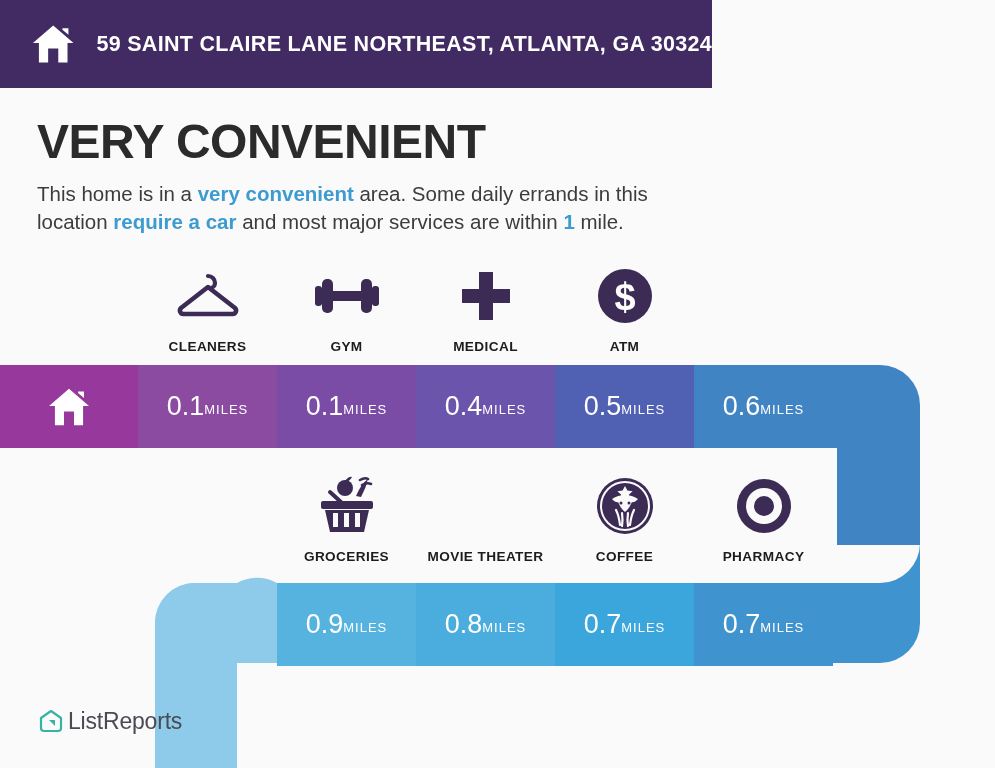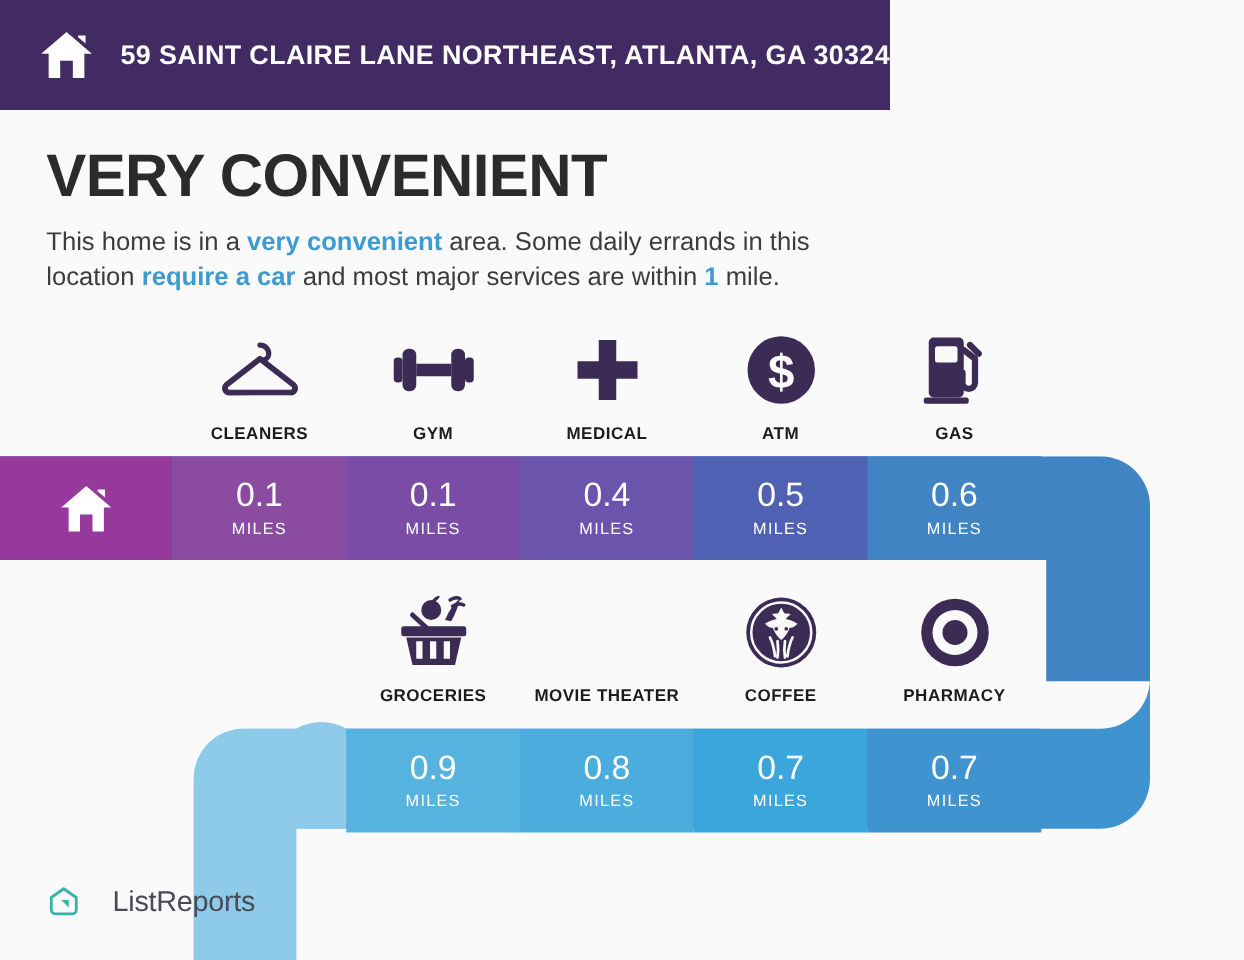--- a/index.html
+++ b/index.html
@@ -71,41 +71,41 @@
 
   
   .ribbon { position:absolute; left:0; top:365px; width:995px; height:403px; }
   .ribbon svg { display:block; }
 
   .bar-row { position: absolute; display: flex; }
   .bar-row.r1 { left: 138px; top: 365px; }
   .bar-row.r2 { left: 277px; top: 583px; }
   .bar-cell {
     width: 139px; height: 83px;
-    display: flex; flex-direction: column;
+    display: flex; flex-direction: row;
     align-items: center; justify-content: center;
     color: #ffffff;
   }
   .bar-val { font-size: 27px; line-height: 1; font-weight: normal; }
   .bar-unit { font-size: 13px; letter-spacing: 1px; margin-top: 5px; }
 
   .home-cell {
     position: absolute; left: 0; top: 365px;
     width: 138px; height: 83px;
     display:flex; align-items:center; justify-content:center;
   }
 
   
   .footer-logo {
     position: absolute; left: 38px; top: 708px;
     display: flex; align-items: center;
   }
   .footer-logo .mark { width: 26px; height: 26px; }
   .footer-logo .word {
-    margin-left: 26px; font-size: 23px; color: #4a4a55; letter-spacing: -0.2px;
+    margin-left: 4px; font-size: 23px; color: #4a4a55; letter-spacing: -0.2px;
   }
   .disclaimer {
     position: absolute; left: 440px; top: 712px; width: 545px;
     font-size: 12.6px; color: #4a4a4a; line-height: 1.45;
   }
   .disclaimer b { color: #1c1c1c; }
 </style>
 </head>
 <body>
 
@@ -186,32 +186,20 @@
     <div class="icon-cell">
       <div class="icon-art">
         <svg width="56" height="56" viewBox="0 0 56 56">
           <circle cx="28" cy="28" r="27" fill="#3c2b54"></circle>
           <text x="28" y="42" text-anchor="middle" font-family="Liberation Sans, sans-serif" font-size="38" font-weight="bold" fill="#ffffff">$</text>
         </svg>
       </div>
       <div class="icon-label">ATM</div>
     </div>
 
-    <div class="icon-cell">
-      <div class="icon-art">
-        <svg width="52" height="56" viewBox="0 0 52 56">
-          <rect x="5" y="2" width="28" height="48" rx="4" fill="#3c2b54"></rect>
-          <rect x="10" y="9" width="18" height="13" rx="2" fill="#fafafa"></rect>
-          <rect x="1" y="50" width="36" height="5" rx="2" fill="#3c2b54"></rect>
-          <path d="M33 12 L42 19 V38 a5 5 0 0 1 -10 0 V30" fill="none" stroke="#3c2b54" stroke-width="5" stroke-linecap="round" stroke-linejoin="round"></path>
-          <path d="M38 8 L45 15" stroke="#3c2b54" stroke-width="5" stroke-linecap="round"></path>
-        </svg>
-      </div>
-      <div class="icon-label">GAS</div>
-    </div>
   </div>
 
   <div class="bar-row r1">
     <div class="bar-cell" style="background:#8b4ba0">
       <div class="bar-val">0.1</div>
       <div class="bar-unit">MILES</div>
     </div>
     <div class="bar-cell" style="background:#7a4ca6">
       <div class="bar-val">0.1</div>
       <div class="bar-unit">MILES</div>

